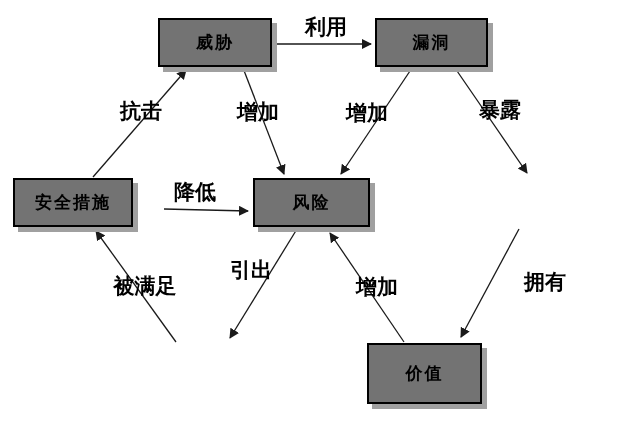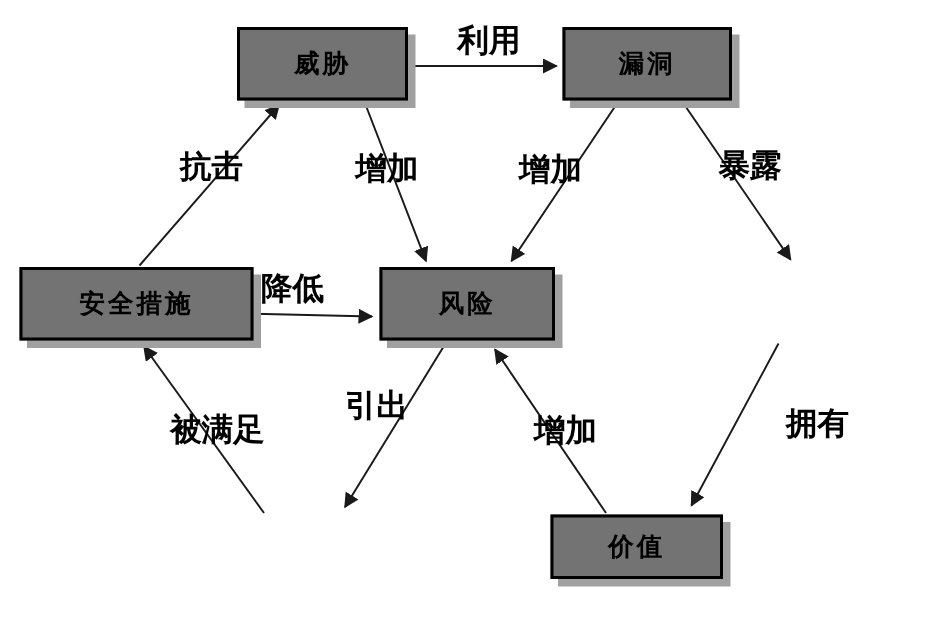--- a/index.html
+++ b/index.html
@@ -25,25 +25,25 @@
   .edge-label{
     position:absolute;
     transform:translate(-50%,-50%);
     font-size:21px;font-weight:bold;color:#000000;
     white-space:nowrap;
     z-index:3;
   }
   
   .n-threat{left:158px;top:18px;width:114px;height:49px;}
   .n-vulnerability{left:375px;top:18px;width:113px;height:49px;}
-  .n-measures{left:13px;top:178px;width:156px;height:49px;}
+  .n-measures{left:13px;top:178px;width:120px;height:49px;}
   .n-risk{left:253px;top:178px;width:117px;height:49px;text-align:center;}
   .n-assets{left:465px;top:178px;width:145px;height:49px;}
   .n-requirements{left:123px;top:343px;width:147px;height:49px;}
-  .n-value{left:367px;top:343px;width:115px;height:43px;}
+  .n-value{left:367px;top:343px;width:115px;height:61px;}
   
   .l-exploit{left:326px;top:27px;}
   .l-resist{left:141px;top:111px;}
   .l-increase-threat{left:258px;top:112px;}
   .l-increase-vuln{left:367px;top:113px;}
   .l-expose{left:500px;top:110px;}
   .l-reduce{left:195px;top:192px;}
   .l-satisfied{left:145px;top:286px;}
   .l-elicit{left:251px;top:270px;}
   .l-increase-value{left:377px;top:287px;}

